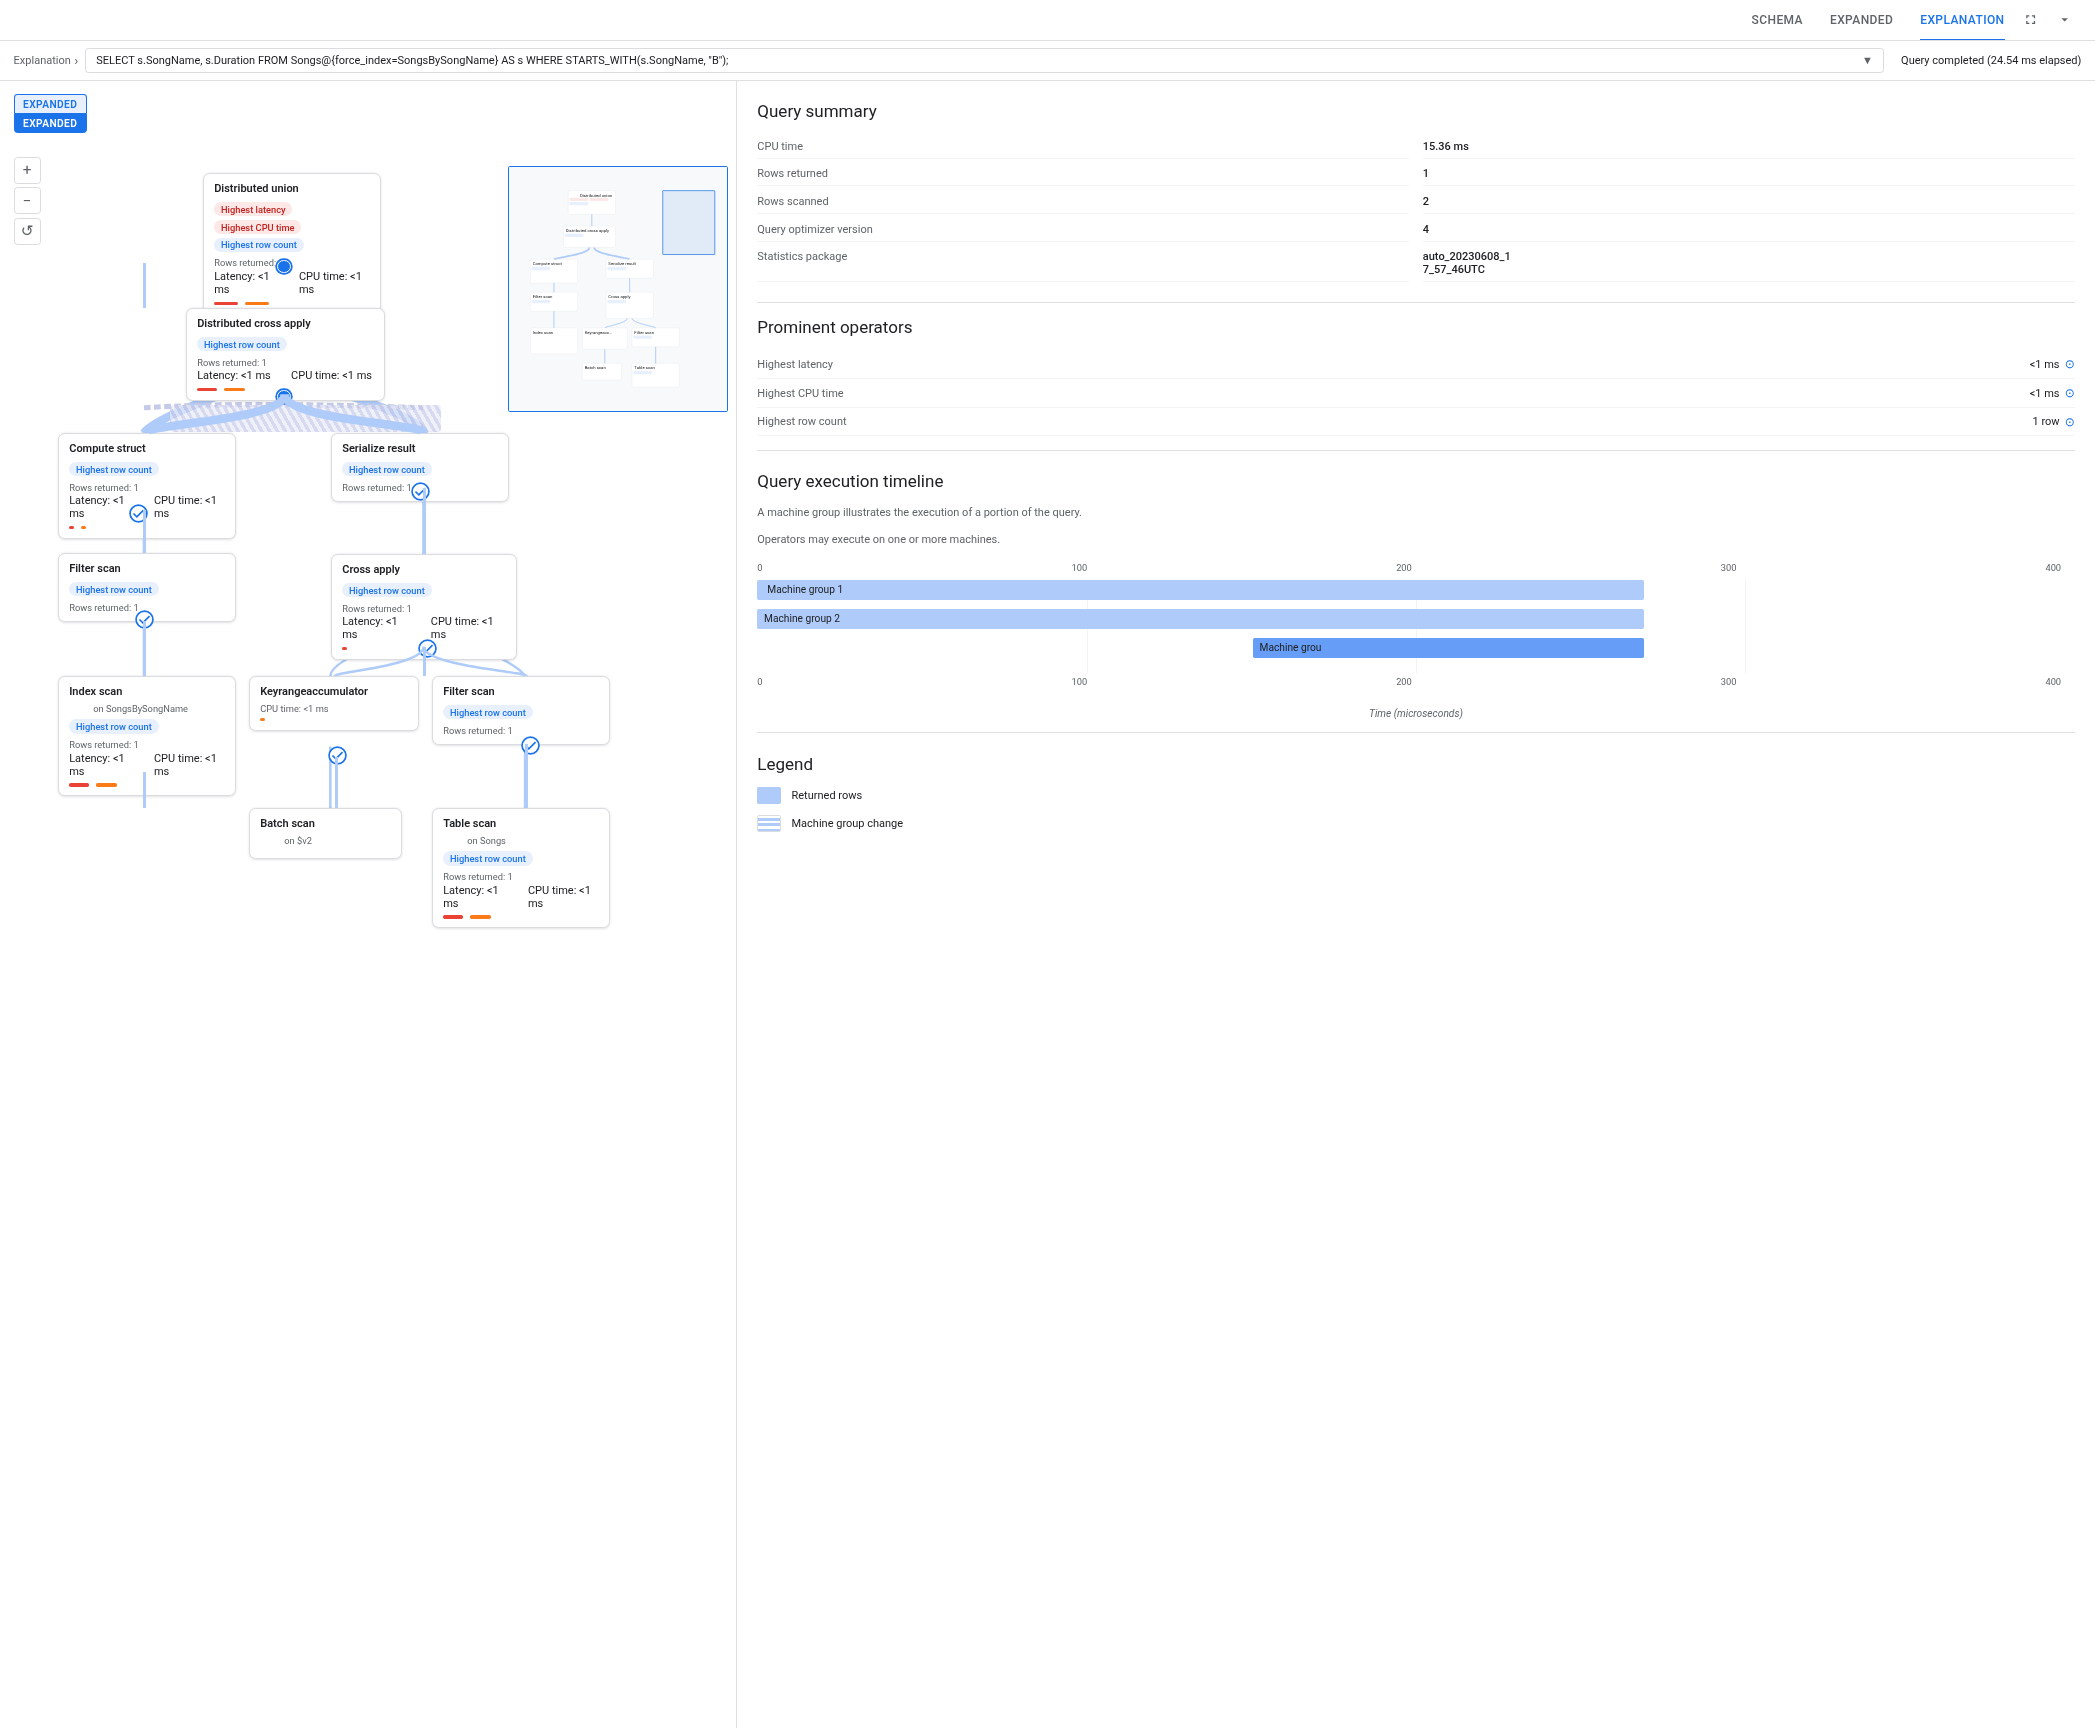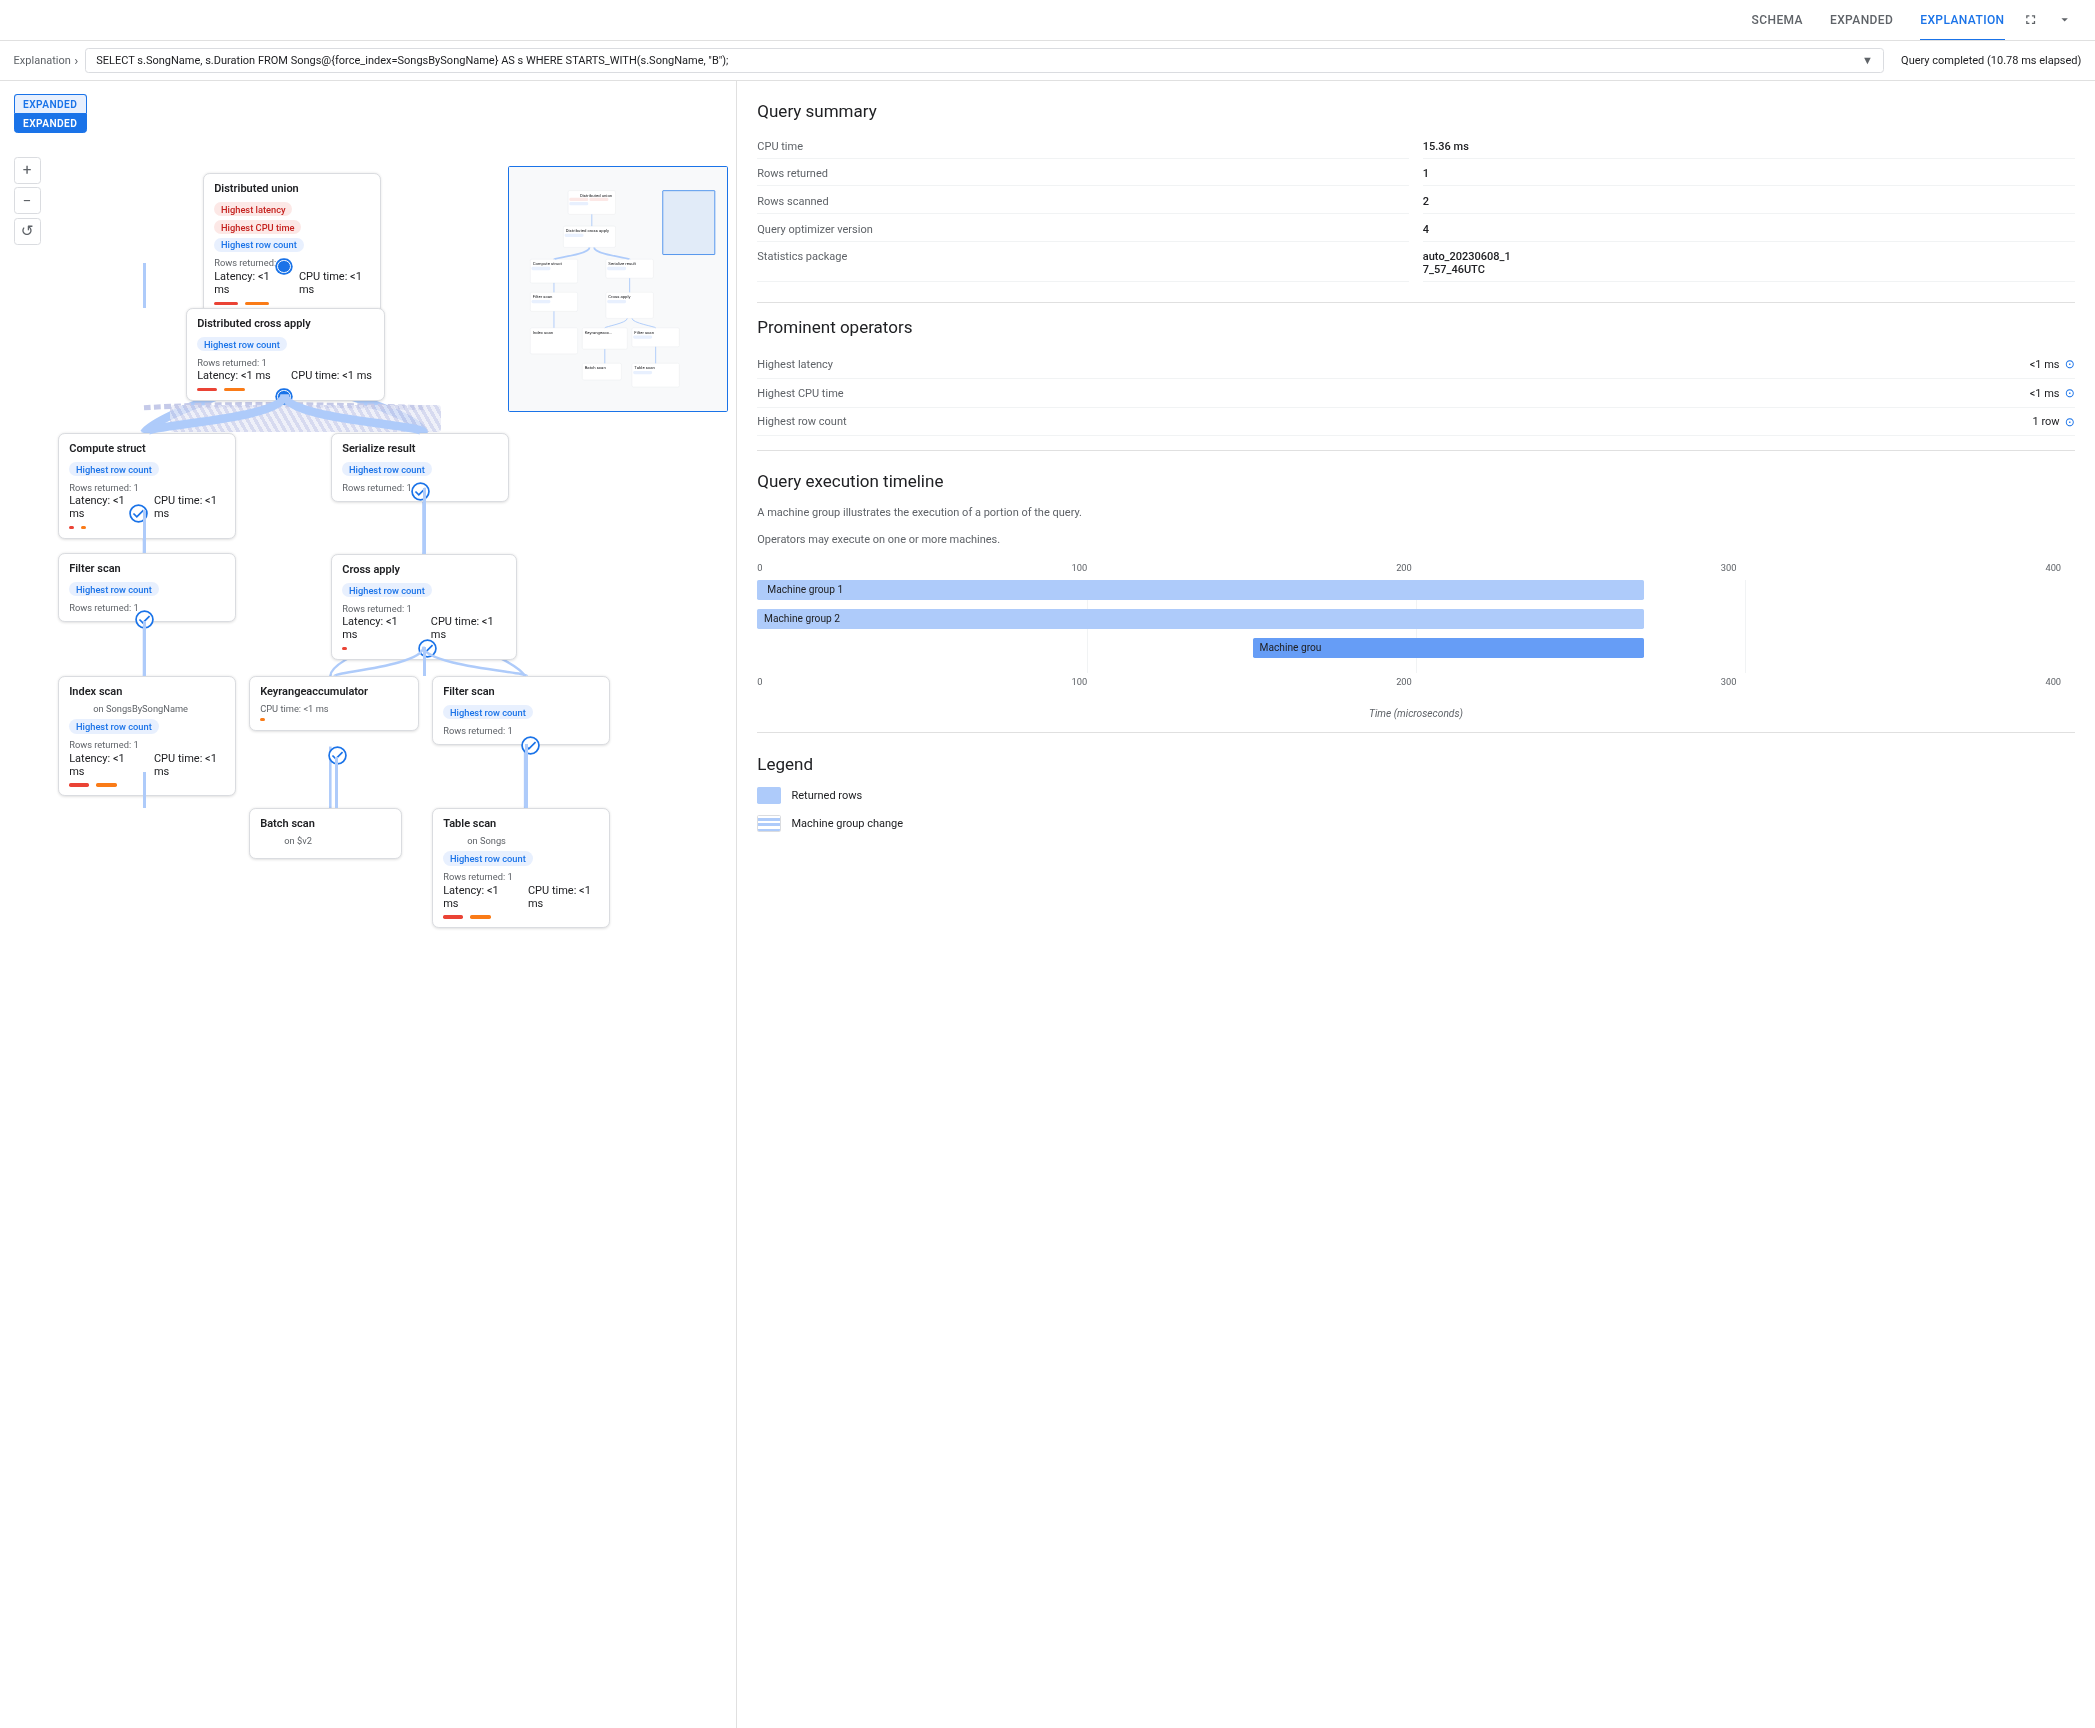--- a/index.html
+++ b/index.html
@@ -110,21 +110,21 @@
 
 <div class="query-bar">
   <div class="breadcrumb">
     <span>Explanation</span>
     <span class="breadcrumb-chevron">›</span>
   </div>
   <div class="query-select">
     <span>SELECT s.SongName, s.Duration FROM Songs@{force_index=SongsBySongName} AS s WHERE STARTS_WITH(s.SongName, "B");</span>
     <span class="chevron">▼</span>
   </div>
-  <span class="query-status">Query completed (10.78 ms elapsed)</span>
+  <span class="query-status">Query completed (24.54 ms elapsed)</span>
 </div>
 
 <div class="main-layout">
 
   <div class="left-panel">
 
     <div class="view-toggle">
       <div class="view-btn">EXPANDED</div>
       <div class="view-btn active">EXPANDED</div>
     </div>

